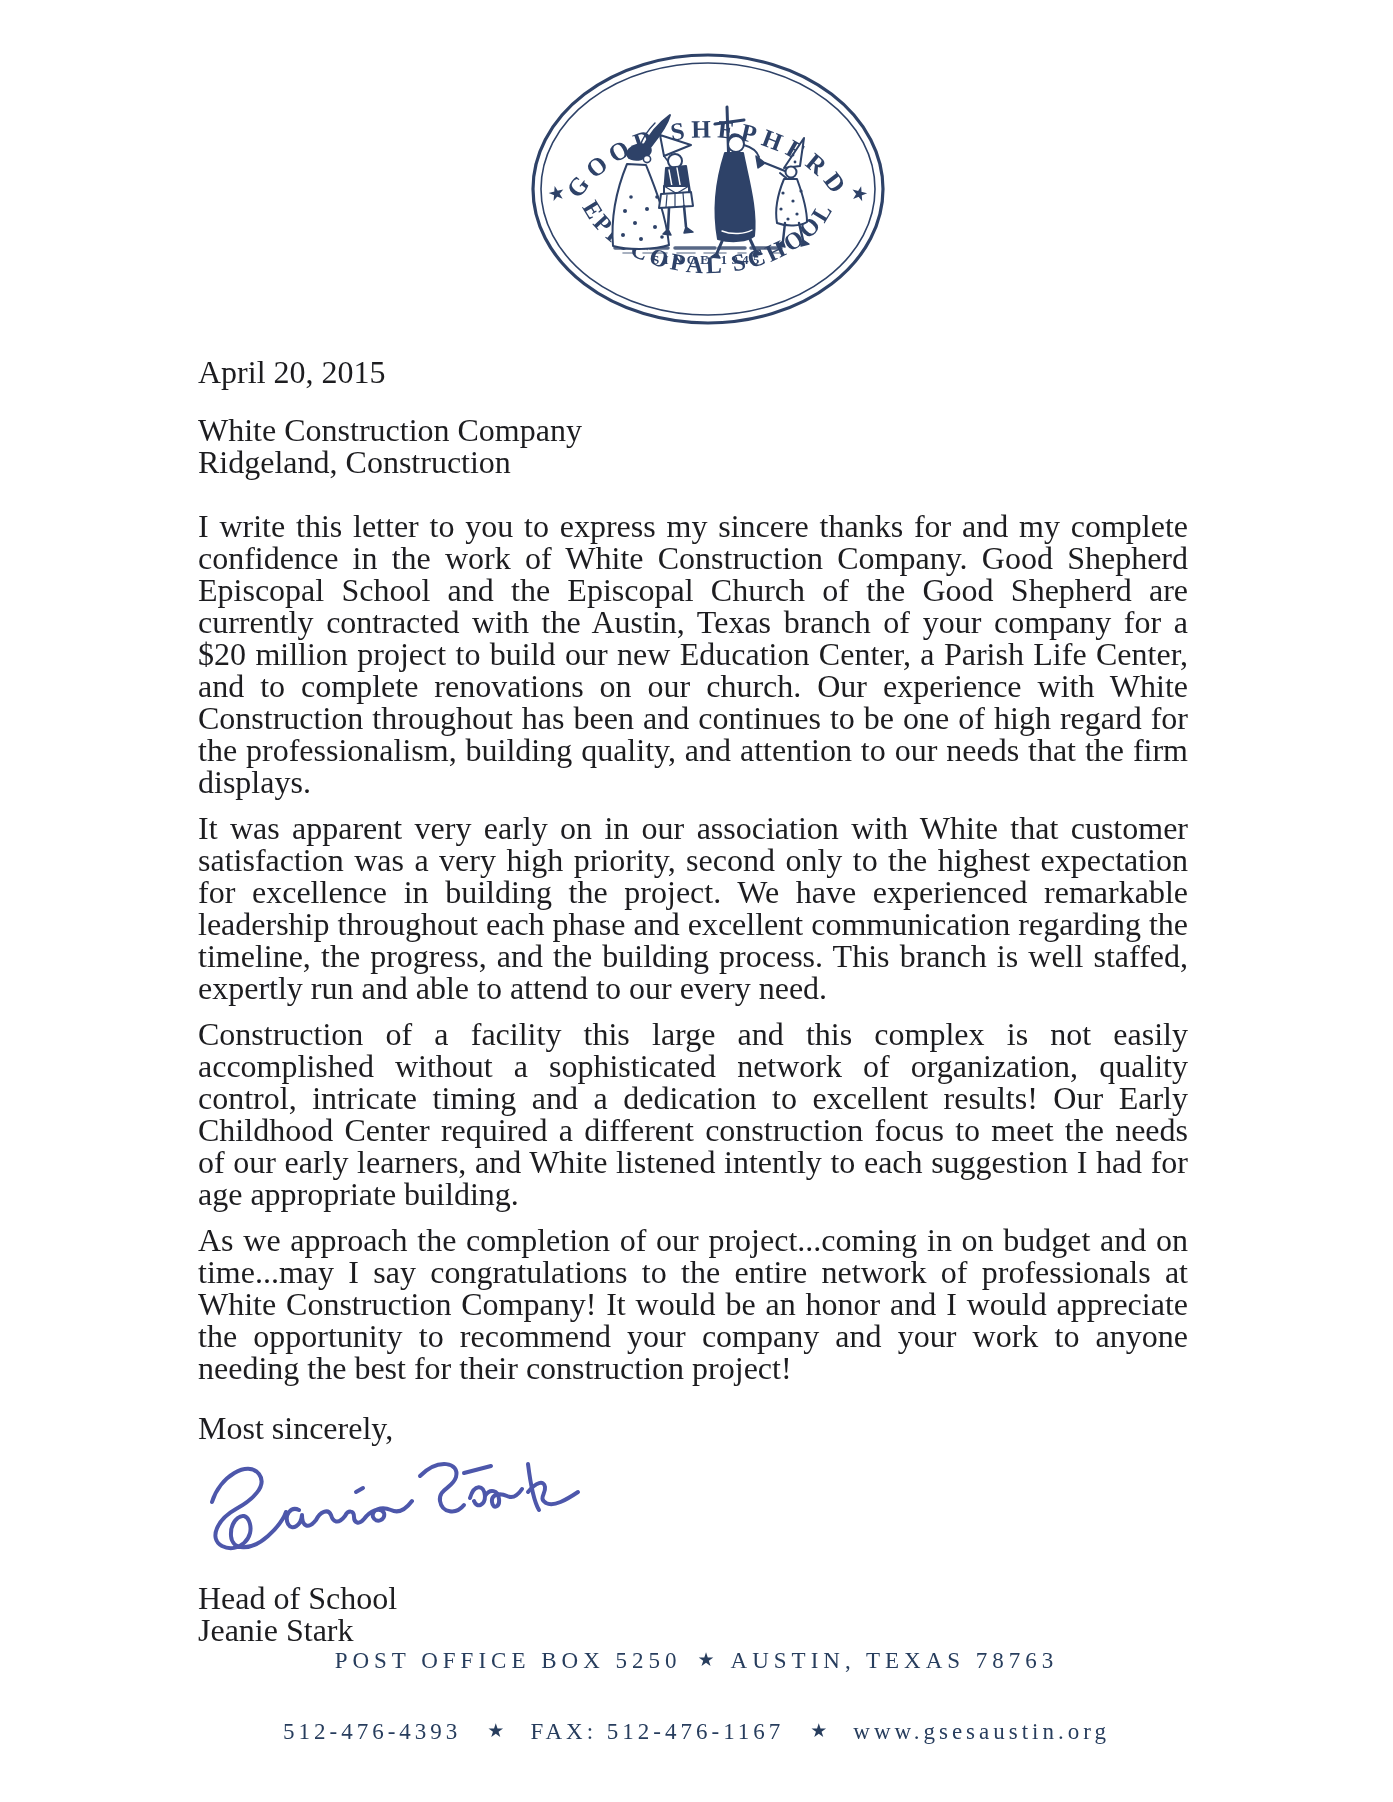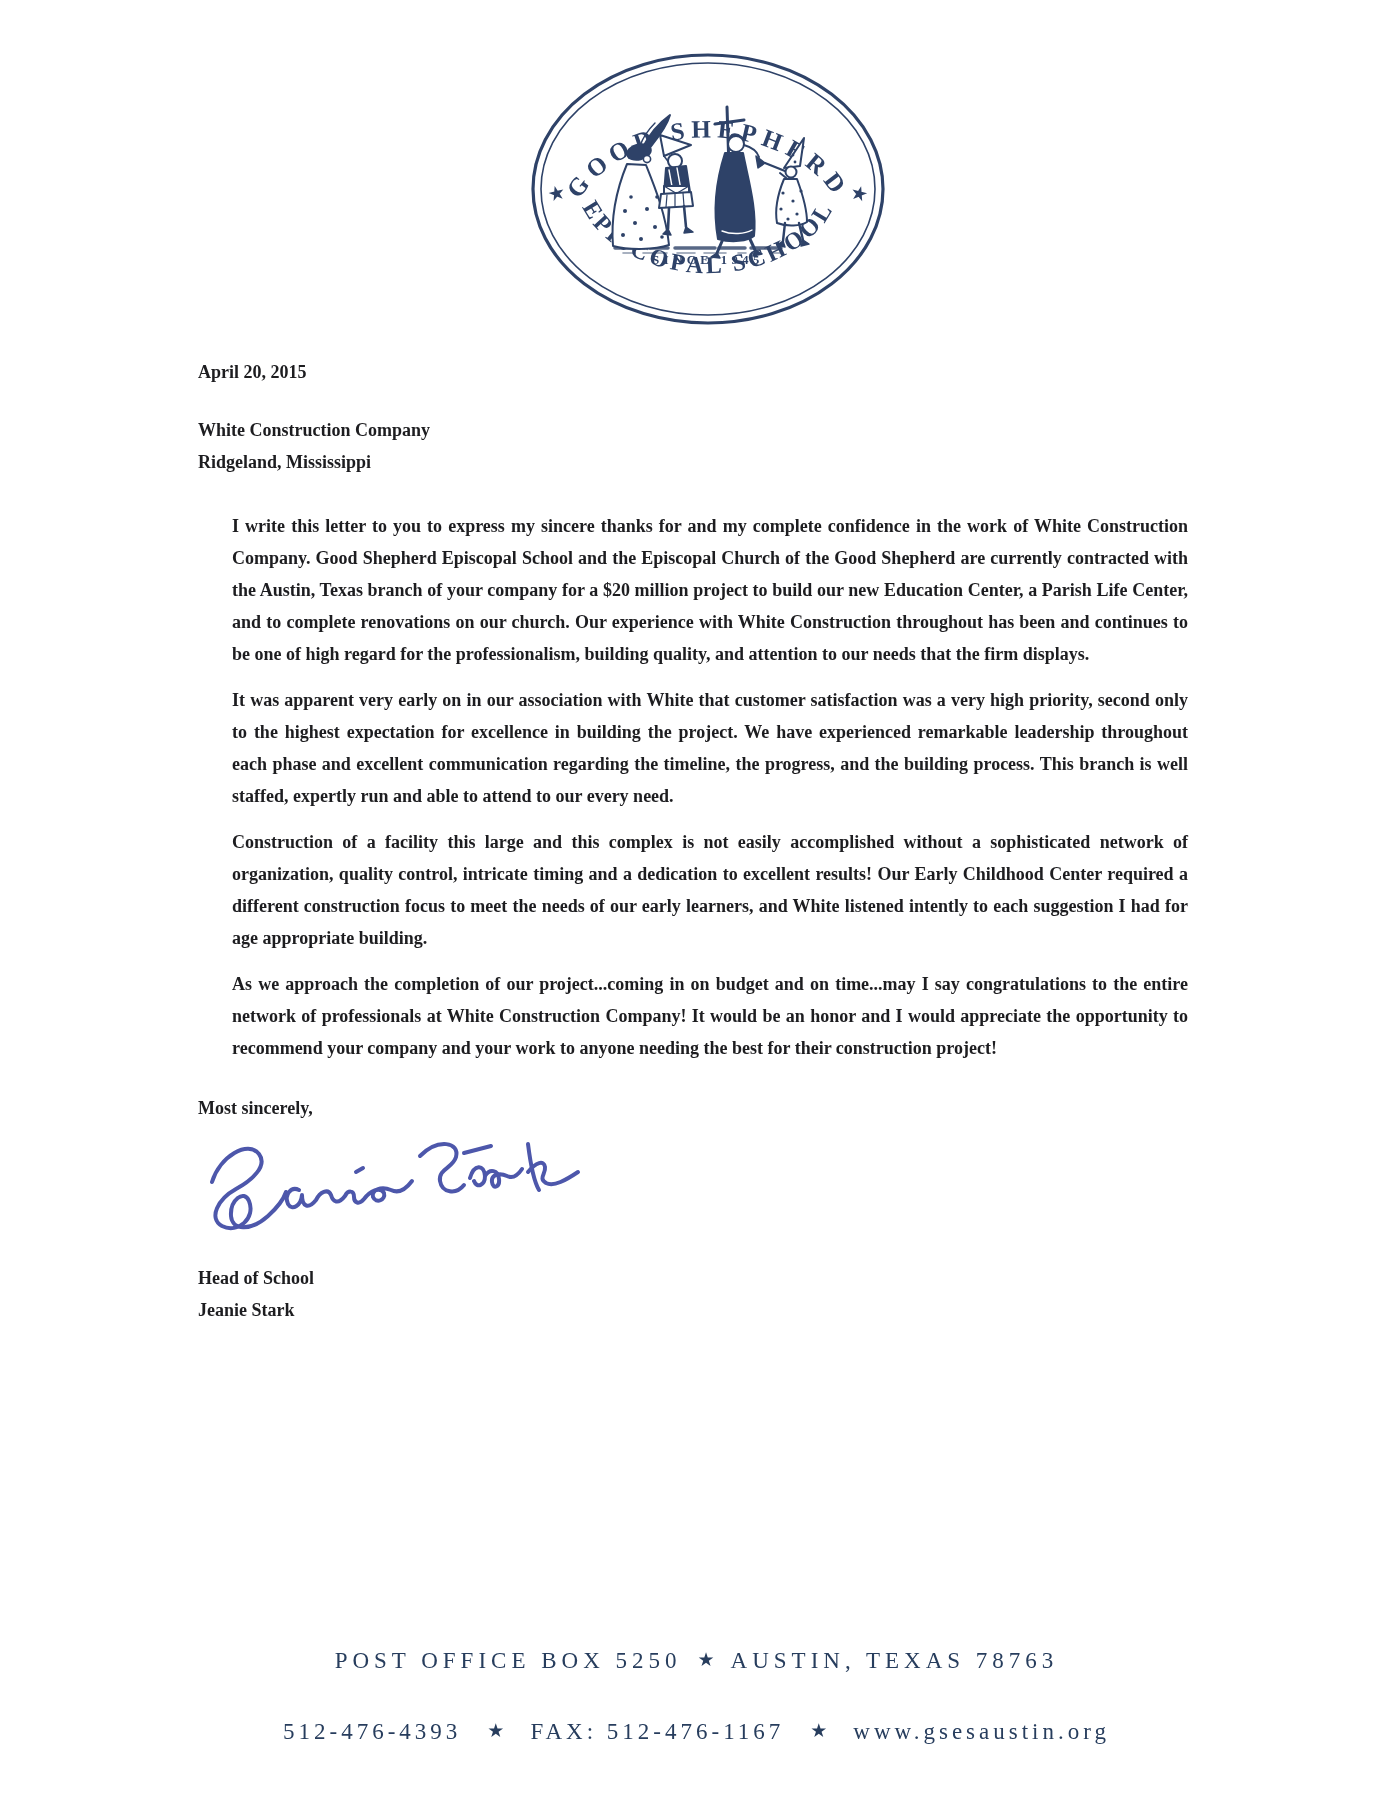--- a/index.html
+++ b/index.html
@@ -11,27 +11,27 @@
   }
 
   
   .seal { position:absolute; left:527px; top:50px; width:362px; height:278px; }
   .seal svg { width:100%; height:100%; display:block; }
   .seal text { fill:#2e4268; font-family:"Liberation Serif", serif; font-weight:bold; }
 
   
   .letter {
     position:absolute; left:198px; top:356px; width:990px;
-    font-size:18px; line-height:32px; color:#1d1d20;font-weight:bold;
+    font-size:32px; line-height:32px; color:#1d1d20;
   }
   .date { margin-bottom:26px; }
   .address div { margin:0; }
   .address { margin-bottom:32px; }
   .salutation { margin-bottom:46px; }
-  .body p { text-align:justify; margin-bottom:14px;margin-left:34px; }
+  .body p { text-align:justify; margin-bottom:14px; }
   .closing { margin-top:28px; }
 
   .sig-wrap { margin-top:8px; height:104px; }
   .sig-wrap svg { width:400px; height:100px; display:block; }
   .sig-block { margin-top:26px; }
 
   
   .footer-line {
     position:absolute; left:0; width:100%;
     display:flex; justify-content:center; align-items:baseline;
@@ -143,21 +143,21 @@
         </g>
       </g>
     </svg>
   </div>
 
   <div class="letter">
     <div class="date">April 20, 2015</div>
 
     <div class="address">
       <div>White Construction Company</div>
-      <div>Ridgeland, Mississippi</div>
+      <div>Ridgeland, Construction</div>
     </div>
 
 
     <div class="body">
       <p>I write this letter to you to express my sincere thanks for and my complete confidence in the work of White Construction Company.  Good Shepherd Episcopal School and the Episcopal Church of the Good Shepherd are currently contracted with the Austin, Texas branch of your company for a $20 million project to build our new Education Center, a Parish Life Center, and to complete renovations on our church.  Our experience with White Construction throughout has been and continues to be one of high regard for the professionalism, building quality, and attention to our needs that the firm displays.</p>
       <p>It was apparent very early on in our association with White that customer satisfaction was a very high priority, second only to the highest expectation for excellence in building the project.  We have experienced remarkable leadership throughout each phase and excellent communication regarding the timeline, the progress, and the building process.  This branch is well staffed, expertly run and able to attend to our every need.</p>
       <p>Construction of a facility this large and this complex is not easily accomplished without a sophisticated network of organization, quality control, intricate timing and a dedication to excellent results!  Our Early Childhood Center required a different construction focus to meet the needs of our early learners, and White listened intently to each suggestion I had for age appropriate building.</p>
       <p>As we approach the completion of our project...coming in on budget and on time...may I say congratulations to the entire network of professionals at White Construction Company!  It would be an honor and I would appreciate the opportunity to recommend your company and your work to anyone needing the best for their construction project!</p>
     </div>
 

